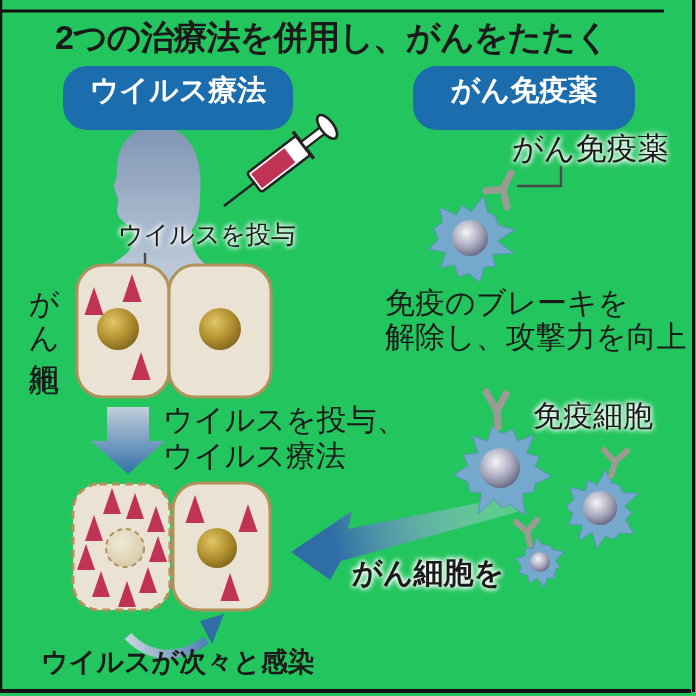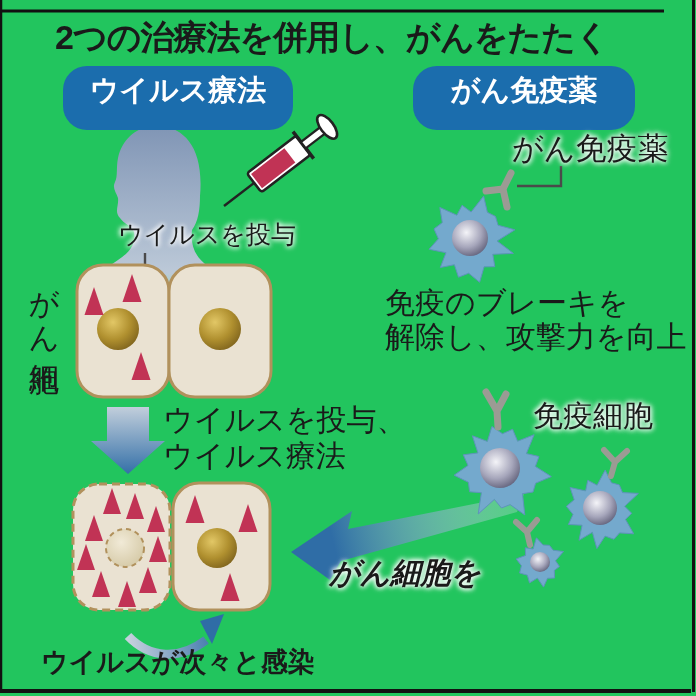--- a/index.html
+++ b/index.html
@@ -178,17 +178,17 @@
 
   <div class="txt body-txt glow" style="left:512px;top:130px;font-size:31px;">がん免疫薬</div>
 
   <div class="txt body-txt two-line" style="left:385px;top:286px;line-height:34px;">
     <div>免疫のブレーキを</div>
     <div>解除し、攻撃力を向上</div>
   </div>
 
   <div class="txt body-txt glow" style="left:533px;top:398px;">免疫細胞</div>
 
-  <div class="txt bold-txt two-line glow" style="left:329px;top:555px;line-height:35px;font-style:italic;">
+  <div class="txt bold-txt two-line glow" style="left:352px;top:555px;line-height:35px;">
     <div>がん細胞を</div>
   </div>
 
 </div>
 
 </body></html>

